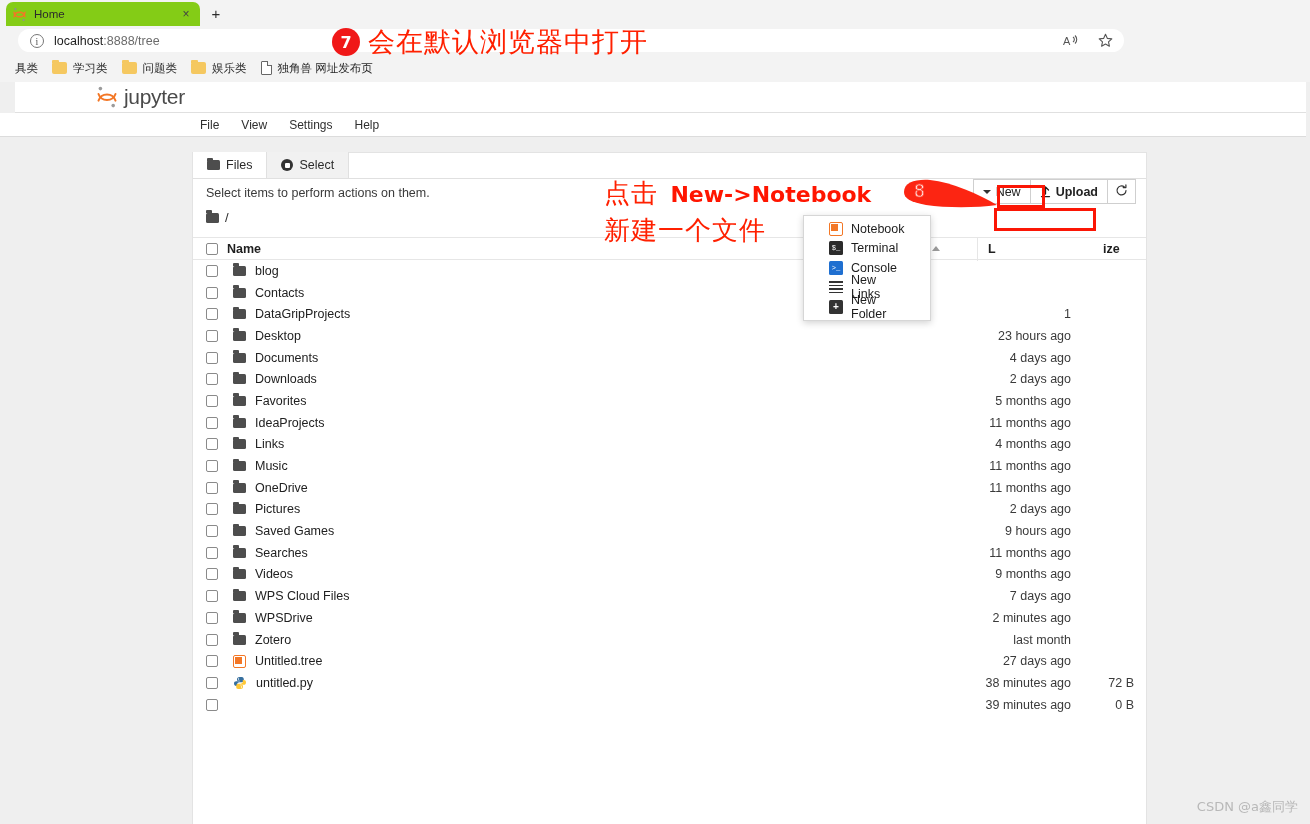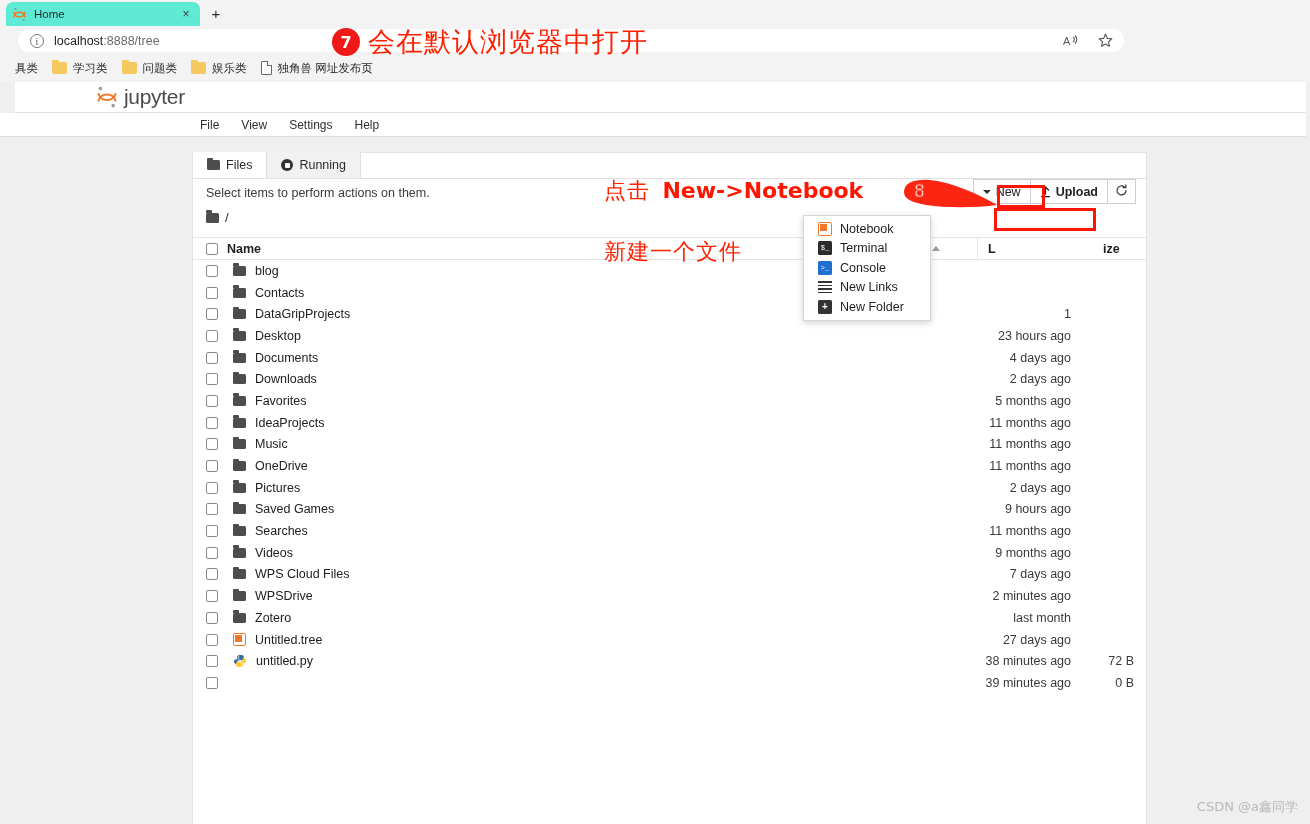--- a/index.html
+++ b/index.html
@@ -15,21 +15,21 @@
   .browser-top {
     position: absolute; left: 0; top: 0; width: 1310px; height: 82px;
     background: #f3f3f3;
   }
   .tabstrip {
     position: absolute; left: 0; top: 0; width: 1310px; height: 26px;
     background: #f3f3f3;
   }
   .tab {
     position: absolute; left: 6px; top: 2px; width: 194px; height: 24px;
-    background: #5eead4; border-radius: 7px 7px 0 0;
+    background: #84cc16; border-radius: 7px 7px 0 0;
     display: flex; align-items: center; padding: 0 6px;
   }
   .tab-favicon { width: 15px; height: 15px; flex: 0 0 15px; margin-right: 7px; position: relative; }
   .tab-title {
     font-size: 11.5px; color: #2b2b2b; flex: 1 1 auto;
     white-space: nowrap; overflow: hidden; text-overflow: ellipsis;
   }
   .tab-close {
     width: 16px; height: 16px; flex: 0 0 16px; color: #444;
     font-size: 12px; line-height: 16px; text-align: center;
@@ -208,21 +208,21 @@
     position: absolute; right: 75px; text-align: right; color: #3a3a3a; font-size: 12.5px;
   }
   .row .fsize {
     position: absolute; right: 12px; text-align: right; color: #3a3a3a; font-size: 12.5px;
   }
 
   
   .dropdown {
     position: absolute; left: 803px; top: 133px; width: 128px;
     background: #ffffff; border: 1px solid #d6d6d6;
-    box-shadow: 0 2px 7px rgba(0,0,0,0.18); z-index: 40; padding: 3px 5px;
+    box-shadow: 0 2px 7px rgba(0,0,0,0.18); z-index: 40; padding: 3px 16px;
   }
   .dd-item {
     height: 19.5px; display: flex; align-items: center; gap: 8px;
     padding: 0 9px; font-size: 12.5px; color: #1d1d1d;
   }
   .dd-ico { width: 14px; height: 14px; flex: 0 0 14px; position: relative; }
   .ico-term { background: #2b2b2b; border-radius: 1.5px; color: #fff; font-size: 7px; line-height: 14px; text-align: center; font-family: "Liberation Mono", monospace; }
   .ico-console { background: #1f6fd0; border-radius: 1.5px; color: #fff; font-size: 7px; line-height: 14px; text-align: center; font-family: "Liberation Mono", monospace; }
   .ico-newfile { display: flex; flex-direction: column; justify-content: center; gap: 2px; }
   .ico-newfile i { display: block; height: 1.6px; background: #333; }
@@ -238,22 +238,22 @@
     width: 28px; height: 28px; border-radius: 50%; background: #f01818;
     color: #ffffff; font-size: 16px; font-weight: bold;
     display: flex; align-items: center; justify-content: center;
     font-family: "DejaVu Sans", sans-serif;
   }
   .ann-cn {
     color: #ff2000; font-size: 27px; font-weight: 500;
     font-family: "DejaVu Sans", sans-serif; white-space: nowrap; letter-spacing: 1px;
   }
   .ann-cn2 {
-    color: #ff2000; font-size: 22px; font-family: "DejaVu Sans", sans-serif;
-    white-space: nowrap; letter-spacing: 1px; margin-top: 24px;
+    color: #ff2000; font-size: 26px; font-family: "DejaVu Sans", sans-serif;
+    white-space: nowrap; letter-spacing: 1px;
   }
   .ann-en {
     color: #ff1500; font-size: 22px; font-weight: bold;
     font-family: "DejaVu Sans", sans-serif; white-space: nowrap;
   }
   .red-box {
     position: absolute; border: 3px solid #fb1605; z-index: 55;
   }
   .arrow-blob { position: absolute; z-index: 58; }
   .arrow-num {
@@ -396,21 +396,21 @@
 
     <div class="panel">
 
       <div class="tabs-row">
         <div class="jtab">
           <span class="mini-folder"></span>
           <span>Files</span>
         </div>
         <div class="jtab inactive">
           <span class="run-ico"></span>
-          <span>Running</span>
+          <span>Select</span>
         </div>
       </div>
 
       <div class="hint">Select items to perform actions on them.</div>
 
       <div class="breadcrumb">
         <span class="mini-folder"></span>
         <span>/</span>
       </div>
 
@@ -536,20 +536,31 @@
             <span class="mtime">11 months ago</span>
             <span class="fsize"></span>
           </div>
           <div class="row">
             <span class="ck"></span>
             <span class="ficon">
               <span style="display:inline-block;width:13px;height:10px;background:#4d4d4d;border-radius:1.5px;position:relative;">
                 <span style="position:absolute;left:0;top:-2.5px;width:6px;height:3px;background:#4d4d4d;border-radius:1px 1px 0 0;display:block;"></span>
               </span>
             </span>
+            <span class="fname">Links</span>
+            <span class="mtime">4 months ago</span>
+            <span class="fsize"></span>
+          </div>
+          <div class="row">
+            <span class="ck"></span>
+            <span class="ficon">
+              <span style="display:inline-block;width:13px;height:10px;background:#4d4d4d;border-radius:1.5px;position:relative;">
+                <span style="position:absolute;left:0;top:-2.5px;width:6px;height:3px;background:#4d4d4d;border-radius:1px 1px 0 0;display:block;"></span>
+              </span>
+            </span>
             <span class="fname">Music</span>
             <span class="mtime">11 months ago</span>
             <span class="fsize"></span>
           </div>
           <div class="row">
             <span class="ck"></span>
             <span class="ficon">
               <span style="display:inline-block;width:13px;height:10px;background:#4d4d4d;border-radius:1.5px;position:relative;">
                 <span style="position:absolute;left:0;top:-2.5px;width:6px;height:3px;background:#4d4d4d;border-radius:1px 1px 0 0;display:block;"></span>
               </span>

